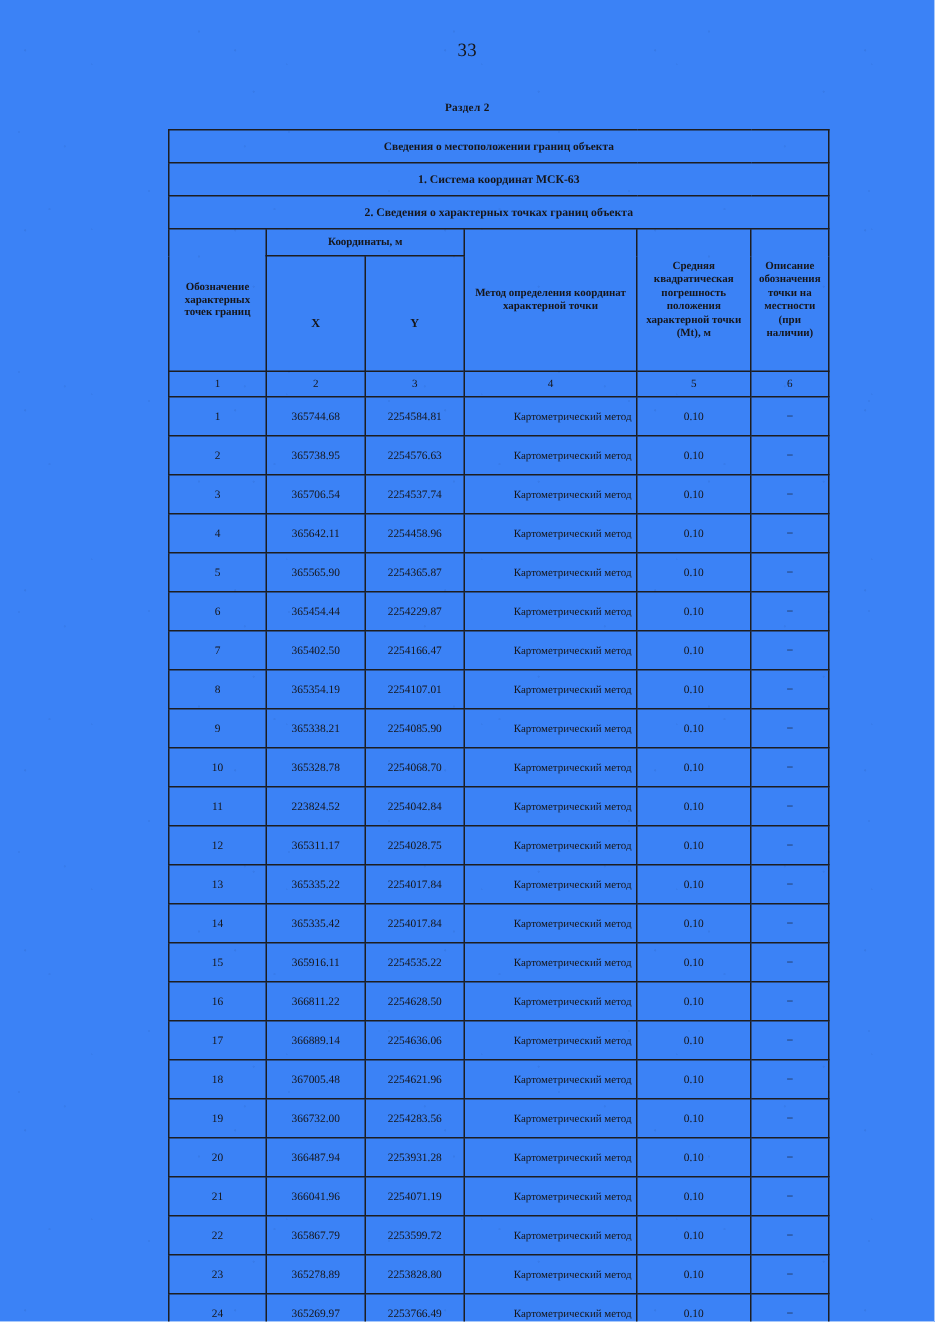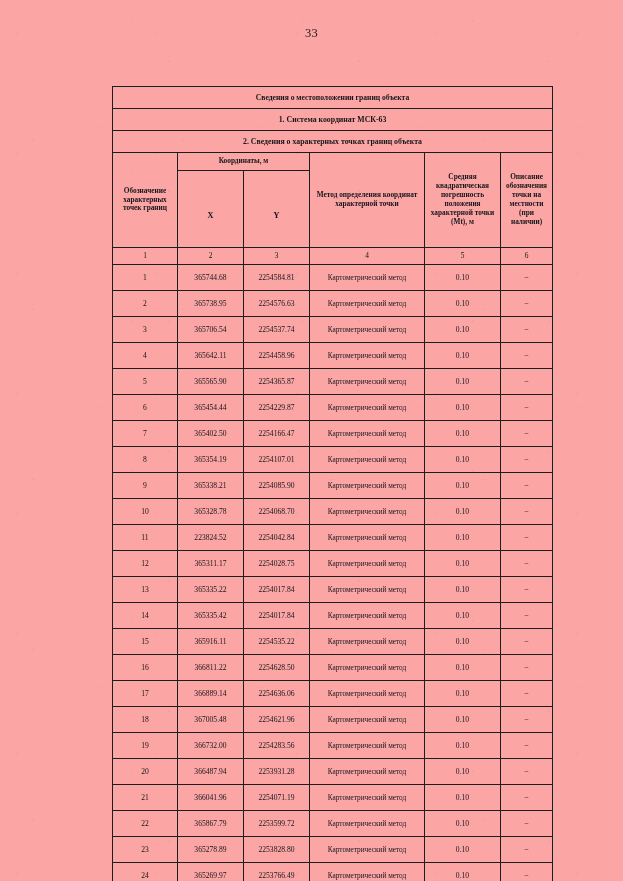--- a/index.html
+++ b/index.html
@@ -12,21 +12,21 @@
     height: 881px;
     position: relative;
     font-family: "Liberation Serif", "DejaVu Serif", serif;
     color: #16161a;
     overflow: hidden;
   }
 
   .page {
     position: absolute;
     inset: 0;
-    background: #fca5a5;
+    background: #3b82f6;
   }
 
   
   .scan-noise {
     position: absolute;
     inset: 0;
     pointer-events: none;
     opacity: .30;
     background-image:
       radial-gradient(circle at 12% 28%, rgba(0,0,0,.20) 0 .6px, transparent .9px),
@@ -116,20 +116,21 @@
   .data td {
     height: 21px;
     font-size: 7.5px;
   }
   .data td.num {
     font-size: 7.6px;
   }
   .data td.method {
     font-size: 7.3px;
     line-height: 1.25;
+    text-align: right;
   }
   .data td.dash {
     font-size: 8px;
   }
 
   .hdr-xy {
     display: block;
     font-size: 8.2px;
     margin-top: 13px;
   }
@@ -138,20 +139,21 @@
     font-size: 7.4px;
   }
 </style>
 </head>
 <body>
 
 <div class="page">
 
   <div class="page-number">33</div>
 
+  <div class="section-label">Раздел 2</div>
 
   <div class="tbl-wrap">
     <table class="doc">
       <colgroup>
         <col style="width:65px">
         <col style="width:66px">
         <col style="width:66px">
         <col style="width:115px">
         <col style="width:76px">
         <col style="width:52px">

